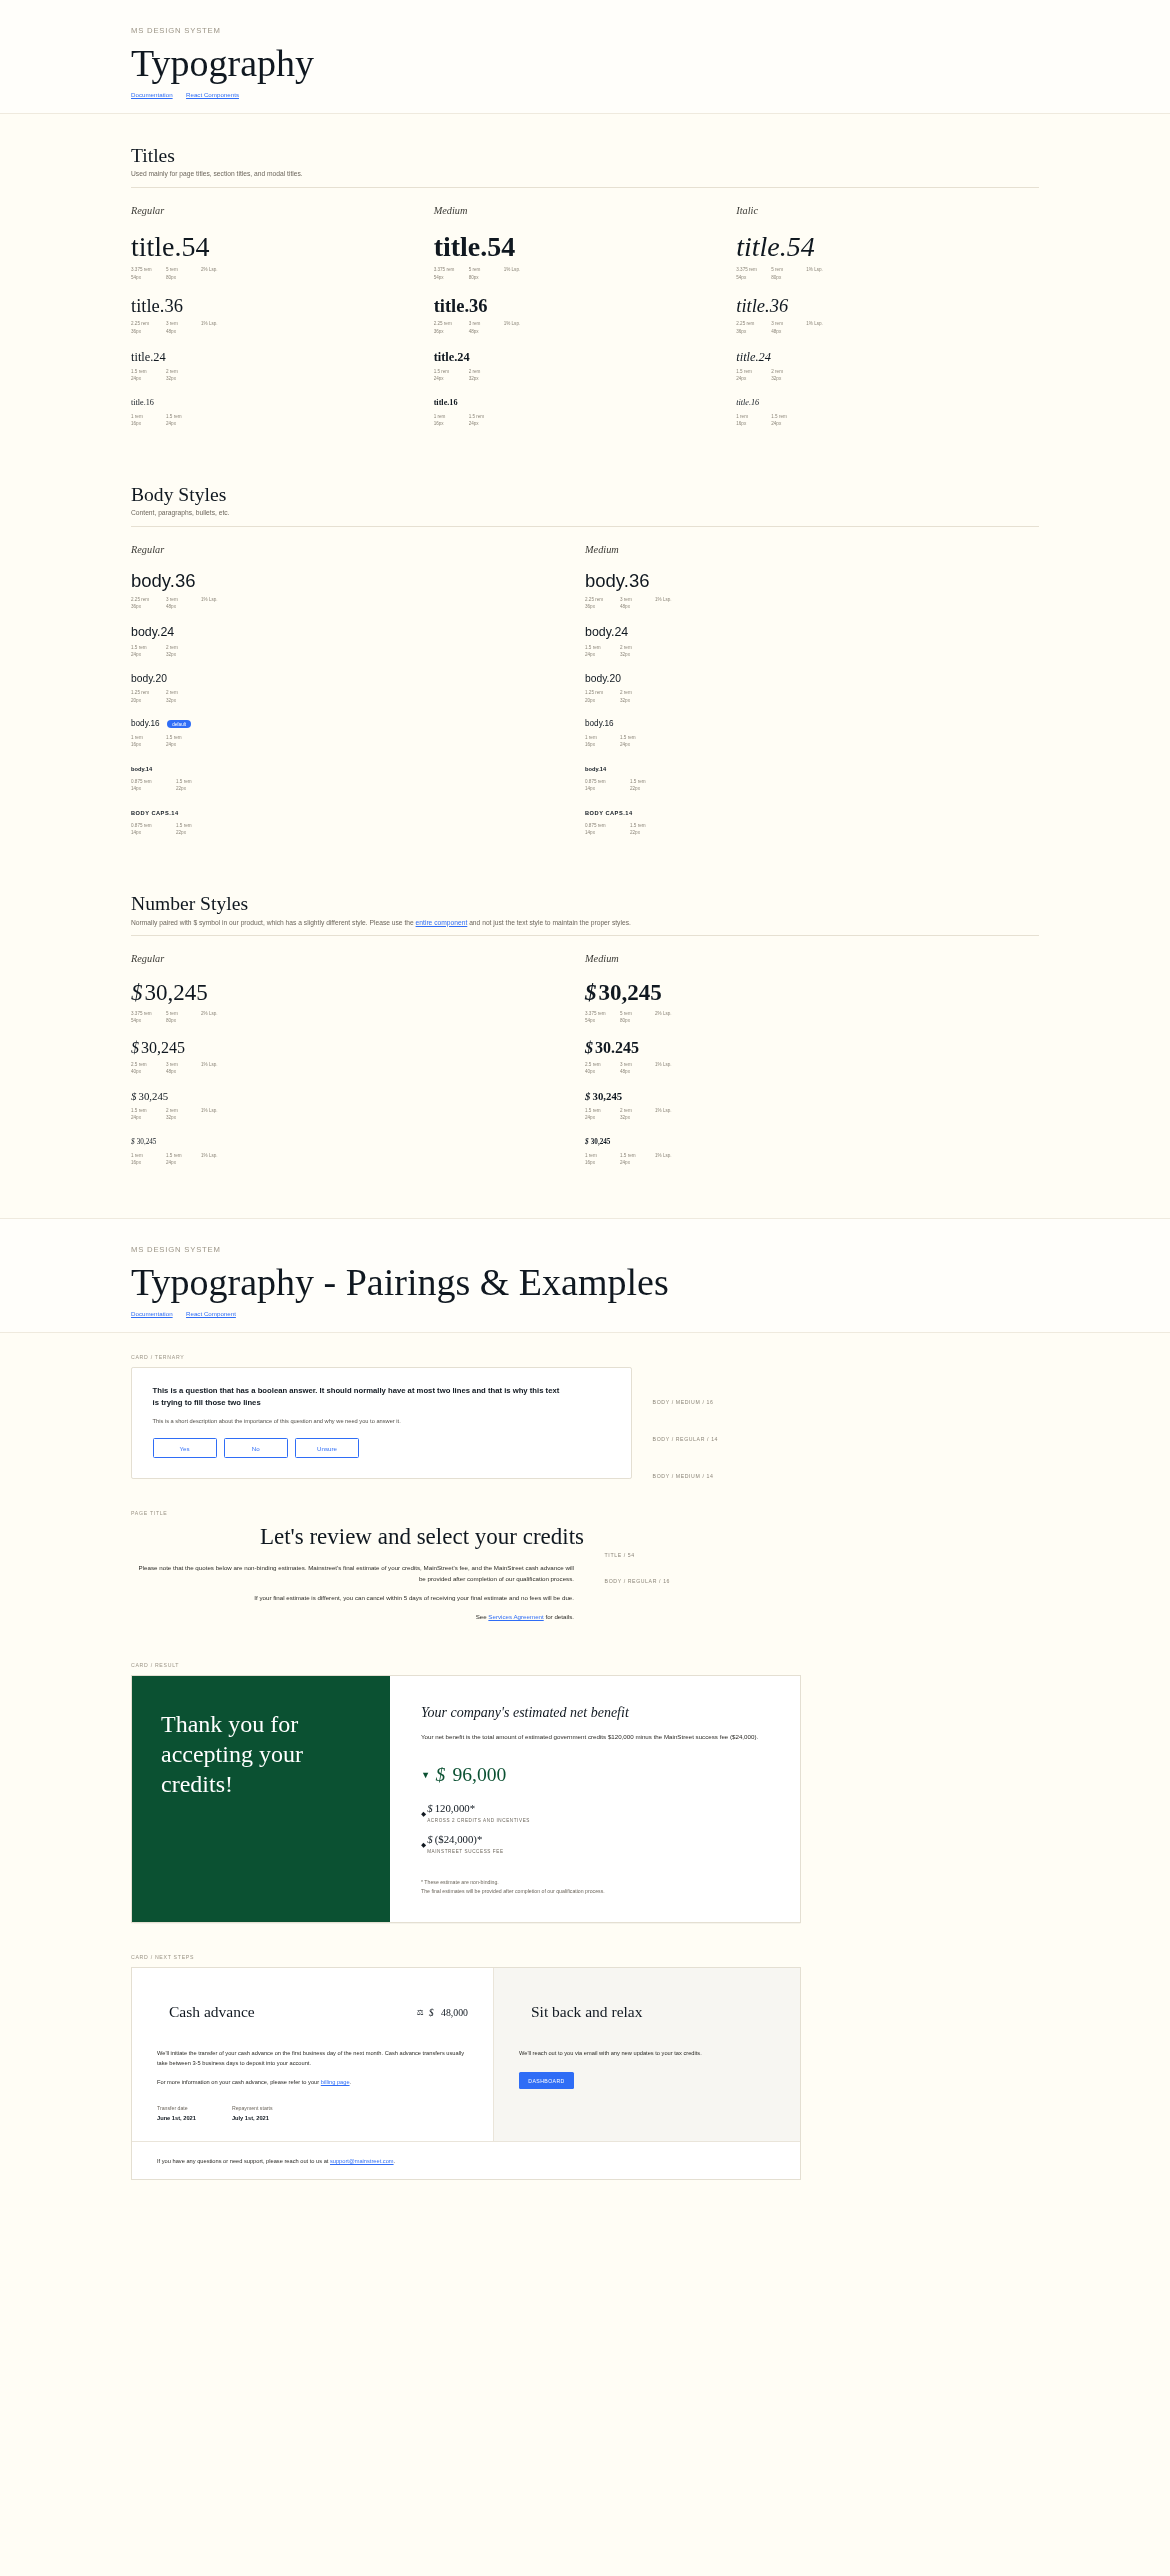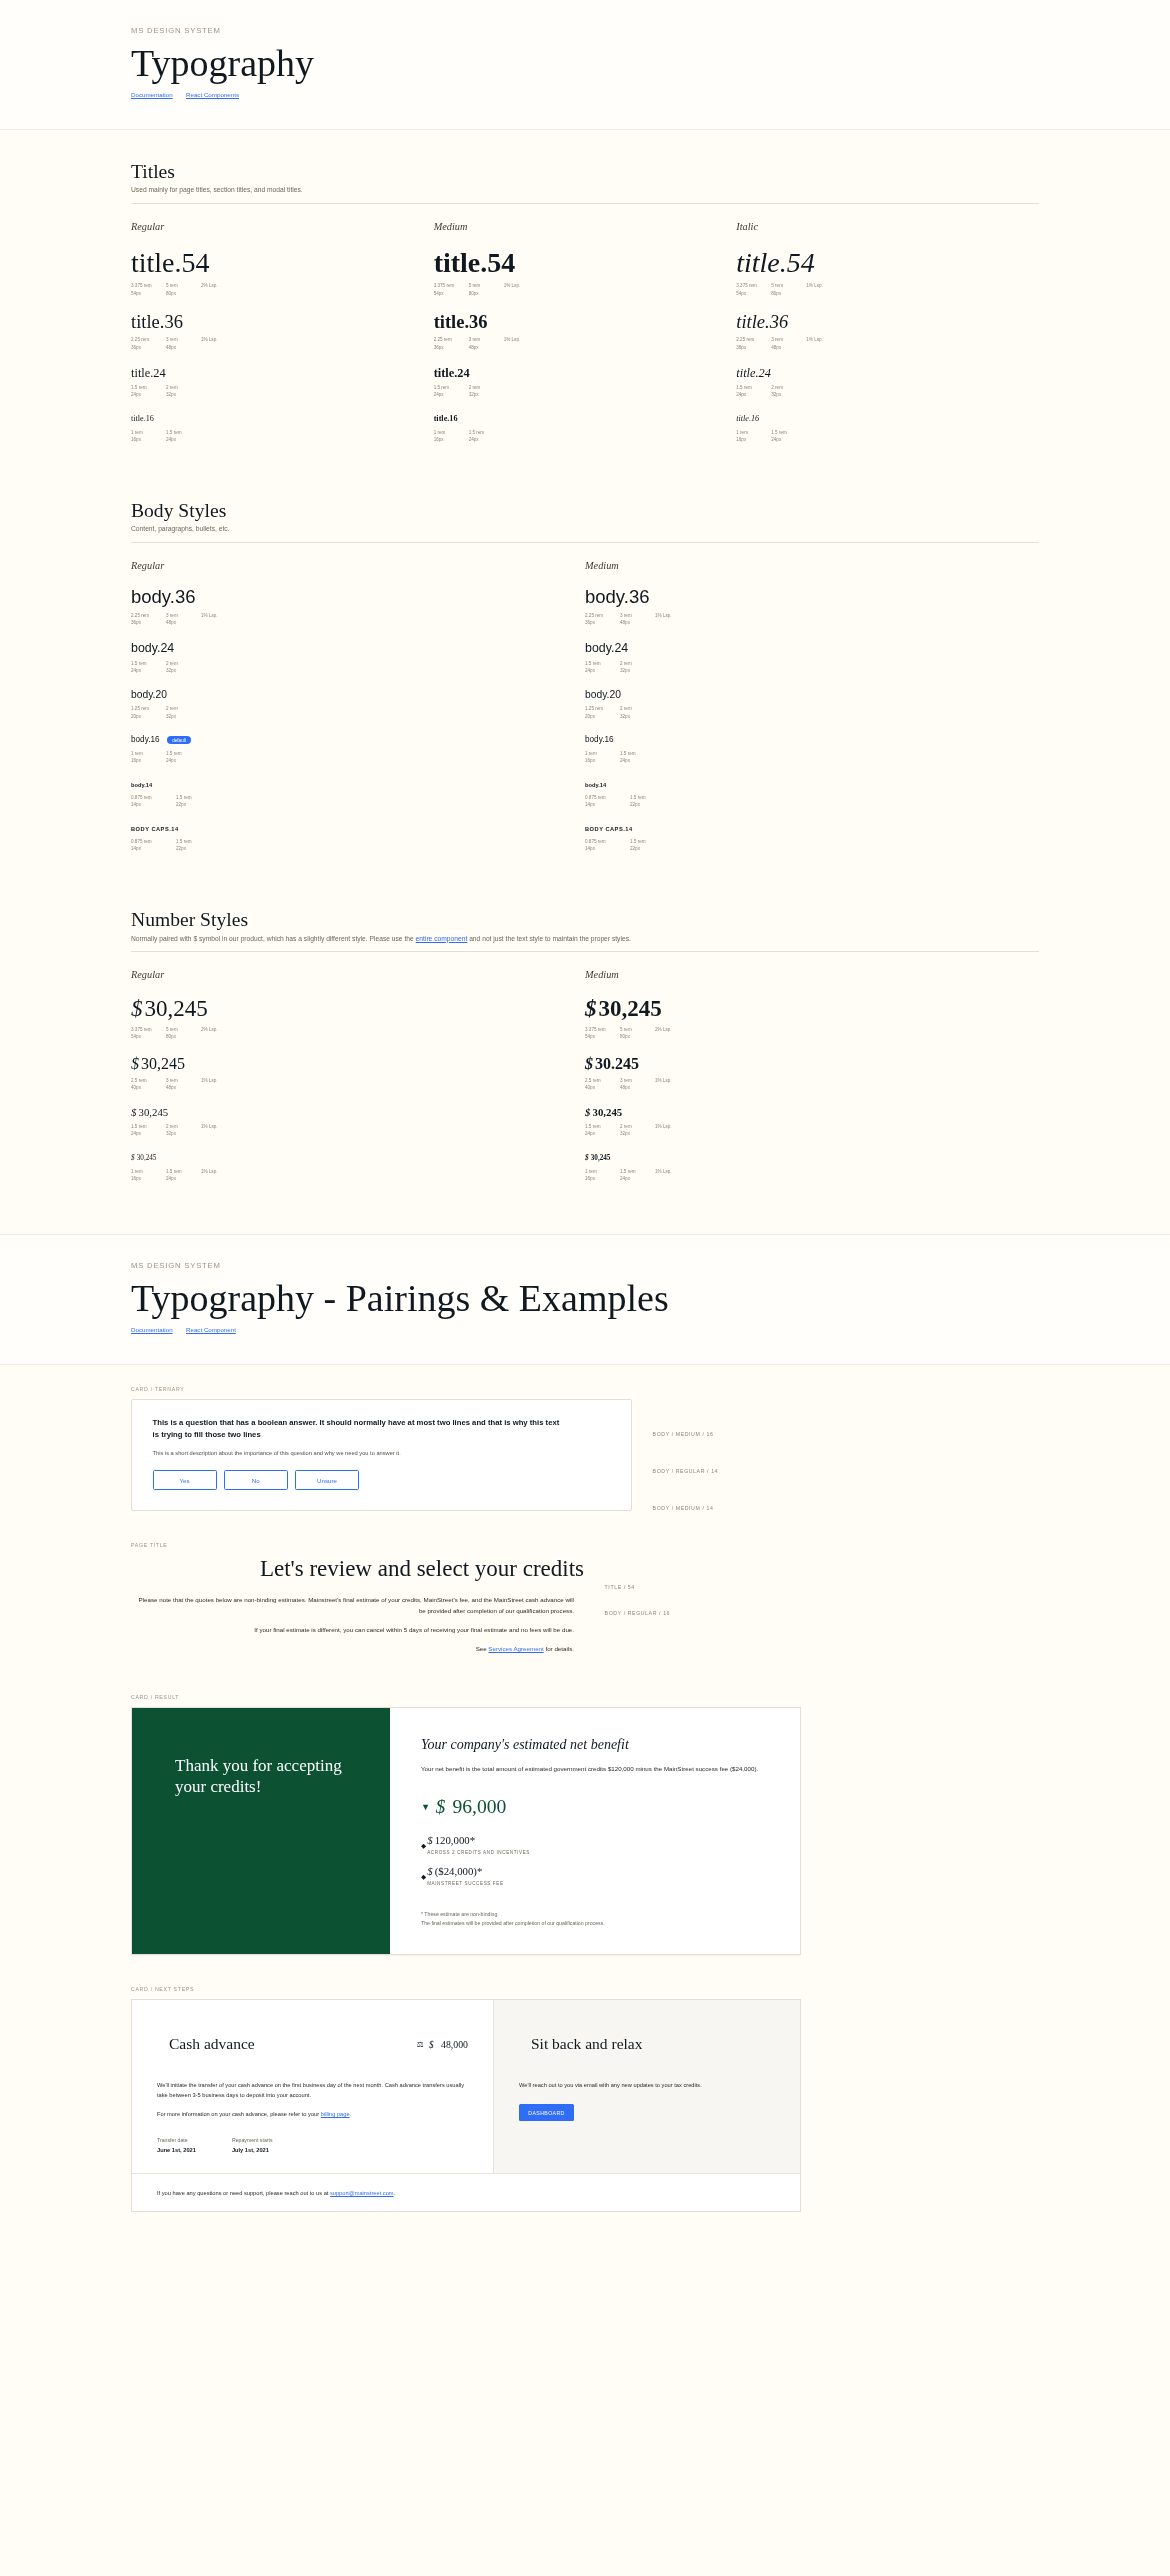--- a/index.html
+++ b/index.html
@@ -8,21 +8,21 @@
     width: 1170px;
     font-family: "Liberation Sans", sans-serif;
     background: #fffdf5;
     color: #101820;
     -webkit-font-smoothing: antialiased;
   }
 
   
   .page-head {
     background: #fffefa;
-    padding: 26px 131px 31px 131px;
+    padding: 26px 131px 15px 131px;
     border-bottom: 0.5px solid #efeade;
   }
   .eyebrow {
     font-size: 7.7px;
     letter-spacing: 0.8px;
     color: #9b9486;
     text-transform: uppercase;
     margin-bottom: 9.3px;
   }
   .page-title {
@@ -171,23 +171,23 @@
   }
   .cr-left {
     width: 258px;
     background:#0b5132;
     color:#fff;
     padding: 33px 29px;
   }
   .cr-left h3 {
     font-family:"Liberation Serif", serif;
     font-weight: 400;
-    font-size: 17px;
+    font-size: 24px;
     line-height: 1.25;
-    margin:14px;
+    margin:0;
   }
   .cr-right { flex:1; padding: 29px 31px 26px 31px; }
   .cr-right h4 {
     font-family:"Liberation Serif", serif;
     font-style: italic;
     font-weight: 400;
     font-size: 14px;
     margin: 0 0 11.3px 0;
   }
   .cr-desc { font-size: 6.2px; line-height: 1.7; color:#2b2a26; margin-bottom: 20.6px; max-width: 371px; }

